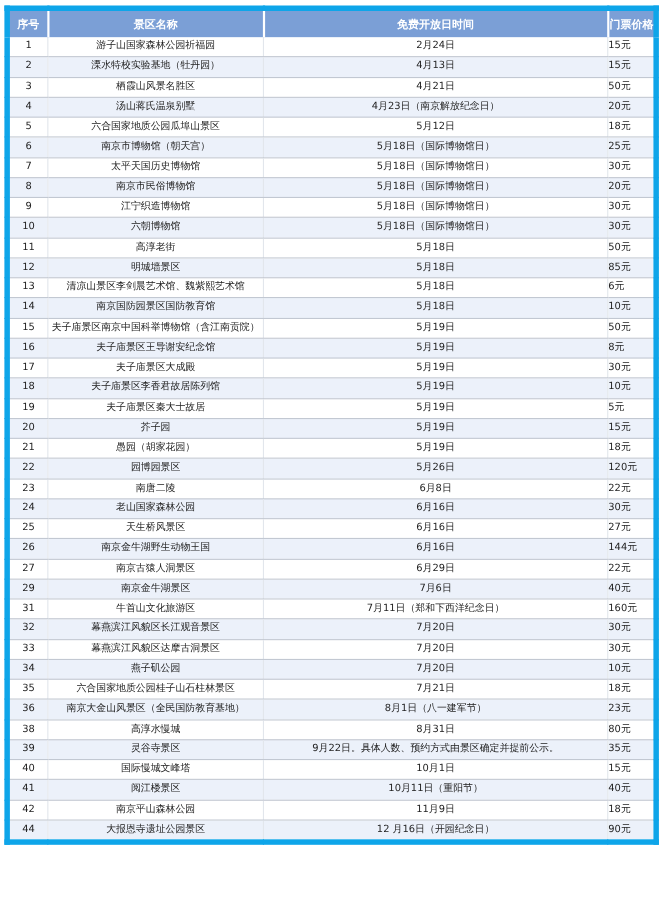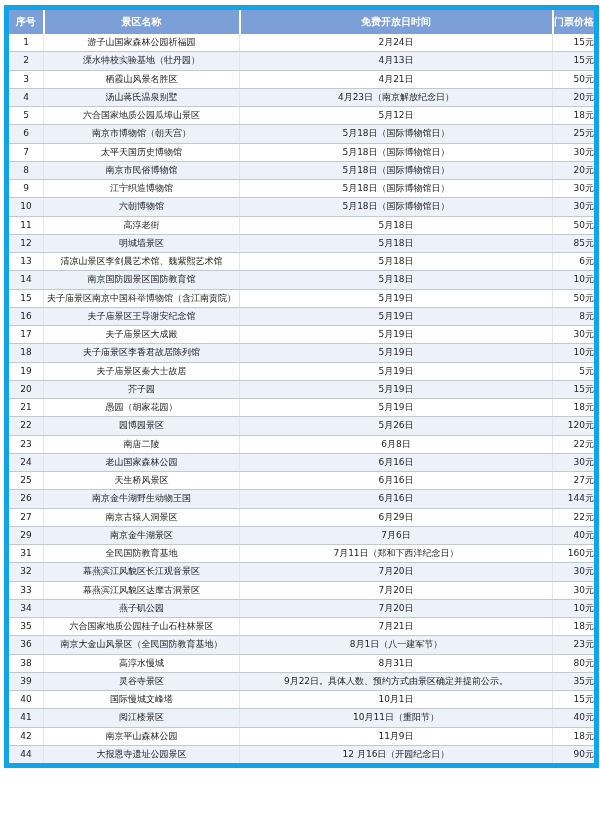--- a/index.html
+++ b/index.html
@@ -11,21 +11,21 @@
   col.c1 { width: 37px; } col.c2 { width: 196px; } col.c3 { width: 313px; } col.c4 { width: 44px; }
   thead th { background: #7b9fd6; color: #ffffff; font-weight: bold; font-size: 10px;
              height: 24px; padding: 0; text-align: center; border-right: 2px solid #ffffff; }
   thead th:last-child { border-right: none; text-align: right; }
   tbody td { height: 17.25px; padding: 0; font-size: 9px; color: #222; text-align: center;
              border-bottom: 1px solid #c2c8d2; border-right: 1px solid #e2e6ec;
              white-space: nowrap; overflow: hidden; line-height: 17px; }
   tbody td:last-child { border-right: none; }
   tbody tr:nth-child(even) td { background: #ecf1fa; }
   tbody tr:nth-child(odd) td { background: #ffffff; }
-  td.price { text-align: right; }
+  td.price { text-align: left; }
 </style>
 </head>
 <body>
 
 <div class="tbl-wrap">
   <table>
     <colgroup>
         <col class="c1">
         <col class="c2">
         <col class="c3">
@@ -203,21 +203,21 @@
           <td class="price">22元</td>
         </tr>
         <tr>
           <td>29</td>
           <td>南京金牛湖景区</td>
           <td>7月6日</td>
           <td class="price">40元</td>
         </tr>
         <tr>
           <td>31</td>
-          <td>全民国防教育基地</td>
+          <td>牛首山文化旅游区</td>
           <td>7月11日（郑和下西洋纪念日）</td>
           <td class="price">160元</td>
         </tr>
         <tr>
           <td>32</td>
           <td>幕燕滨江风貌区长江观音景区</td>
           <td>7月20日</td>
           <td class="price">30元</td>
         </tr>
         <tr>

